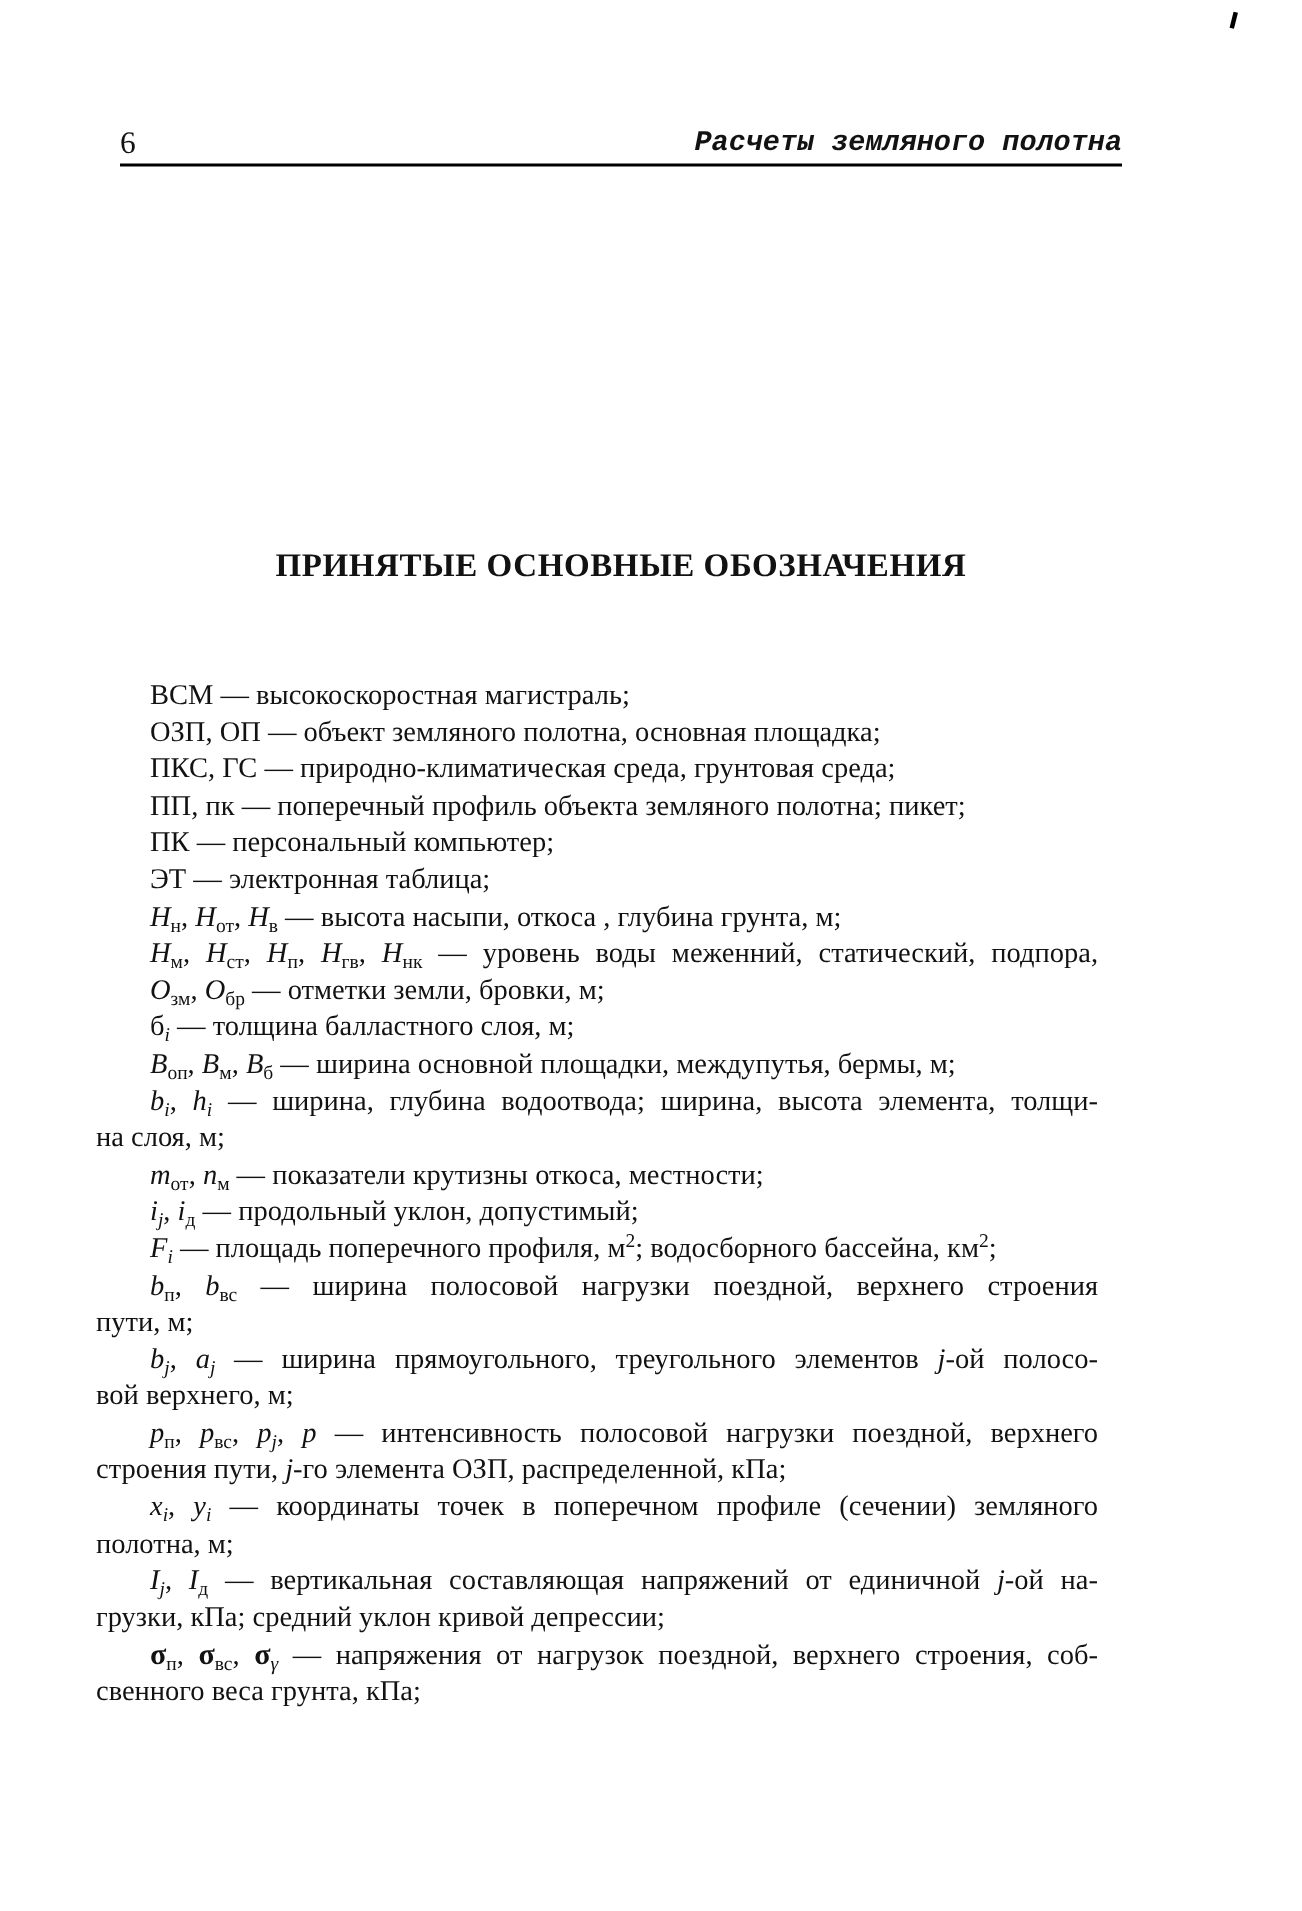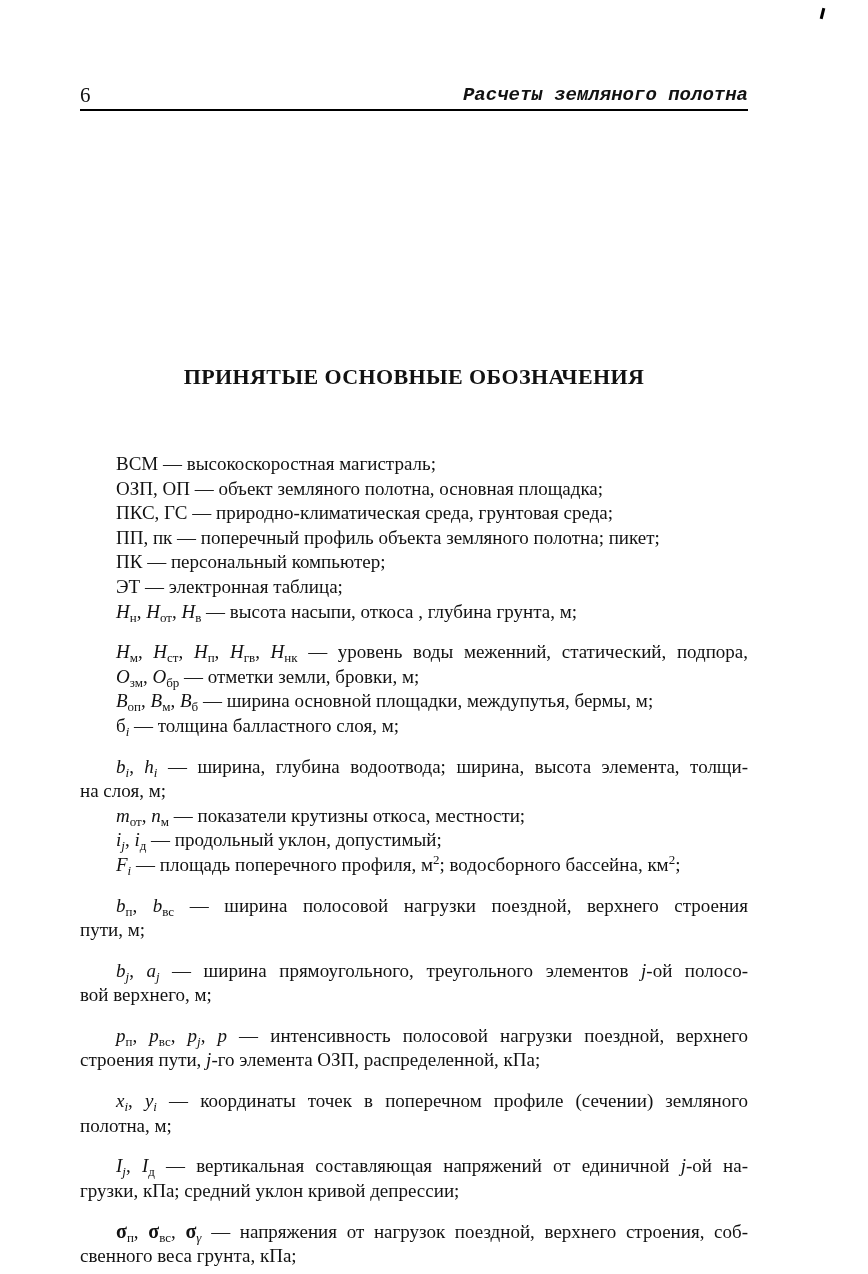--- a/index.html
+++ b/index.html
@@ -49,36 +49,35 @@
     text-align: center;
     font-size: 22px;
     font-weight: bold;
     letter-spacing: 0.4px;
     white-space: nowrap;
   }
 
   
   .content {
     position: absolute;
-    left: 80px; top: 452px;
+    left: 64px; top: 452px;
     width: 668px;
     font-size: 19px;
     line-height: 24.6px;
   }
   .line {
     height: 24.6px;
     overflow: visible;
     white-space: nowrap;
   }
   .line.first { text-indent: 36px; }
   .line.just {
     white-space: normal;
     text-align: justify;
     text-align-last: justify;
-    margin-top: 16px;
   }
   .t { }
   .var { font-style: italic; }
   .sub {
     font-size: 13px;
     font-style: normal;
     position: relative;
     top: 4px;
     letter-spacing: 0;
   }
@@ -105,22 +104,22 @@
 <div class="content">
     <div class="line first"><span class="t">ВСМ — высокоскоростная магистраль;</span></div>
     <div class="line first"><span class="t">ОЗП, ОП — объект земляного полотна, основная площадка;</span></div>
     <div class="line first"><span class="t">ПКС, ГС — природно-климатическая среда, грунтовая среда;</span></div>
     <div class="line first"><span class="t">ПП, пк — поперечный профиль объекта земляного полотна; пикет;</span></div>
     <div class="line first"><span class="t">ПК — персональный компьютер;</span></div>
     <div class="line first"><span class="t">ЭТ — электронная таблица;</span></div>
     <div class="line first"><span class="var">Н</span><span class="sub">н</span><span class="t">, </span><span class="var">Н</span><span class="sub">от</span><span class="t">, </span><span class="var">Н</span><span class="sub">в</span><span class="t"> — высота насыпи, откоса , глубина грунта, м;</span></div>
     <div class="line first just"><span class="var">Н</span><span class="sub">м</span><span class="t">, </span><span class="var">Н</span><span class="sub">ст</span><span class="t">, </span><span class="var">Н</span><span class="sub">п</span><span class="t">, </span><span class="var">Н</span><span class="sub">гв</span><span class="t">, </span><span class="var">Н</span><span class="sub">нк</span><span class="t"> — уровень воды меженний, статический, подпора,</span></div>
     <div class="line first"><span class="var">О</span><span class="sub">зм</span><span class="t">, </span><span class="var">О</span><span class="sub">бр</span><span class="t"> — отметки земли, бровки, м;</span></div>
+    <div class="line first"><span class="t">б</span><span class="sub it">i</span><span class="t"> — толщина балластного слоя, м;</span></div>
     <div class="line first"><span class="var">В</span><span class="sub">оп</span><span class="t">, </span><span class="var">В</span><span class="sub">м</span><span class="t">, </span><span class="var">В</span><span class="sub">б</span><span class="t"> — ширина основной площадки, междупутья, бермы, м;</span></div>
-    <div class="line first"><span class="t">б</span><span class="sub it">i</span><span class="t"> — толщина балластного слоя, м;</span></div>
     <div class="line first just"><span class="var">b</span><span class="sub it">i</span><span class="t">, </span><span class="var">h</span><span class="sub it">i</span><span class="t"> — ширина, глубина водоотвода; ширина, высота элемента, толщи-</span></div>
     <div class="line"><span class="t">на слоя, м;</span></div>
     <div class="line first"><span class="var">m</span><span class="sub">от</span><span class="t">, </span><span class="var">n</span><span class="sub">м</span><span class="t"> — показатели крутизны откоса, местности;</span></div>
     <div class="line first"><span class="var">i</span><span class="sub it">j</span><span class="t">, </span><span class="var">i</span><span class="sub">д</span><span class="t"> — продольный уклон, допустимый;</span></div>
     <div class="line first"><span class="var">F</span><span class="sub it">i</span><span class="t"> — площадь поперечного профиля, м</span><span class="sup">2</span><span class="t">; водосборного бассейна, км</span><span class="sup">2</span><span class="t">;</span></div>
     <div class="line first just"><span class="var">b</span><span class="sub">п</span><span class="t">, </span><span class="var">b</span><span class="sub">вс</span><span class="t"> — ширина полосовой нагрузки поездной, верхнего строения</span></div>
     <div class="line"><span class="t">пути, м;</span></div>
     <div class="line first just"><span class="var">b</span><span class="sub it">j</span><span class="t">, </span><span class="var">a</span><span class="sub it">j</span><span class="t"> — ширина прямоугольного, треугольного элементов </span><span class="var">j</span><span class="t">-ой полосо-</span></div>
     <div class="line"><span class="t">вой верхнего, м;</span></div>
     <div class="line first just"><span class="var">p</span><span class="sub">п</span><span class="t">, </span><span class="var">p</span><span class="sub">вс</span><span class="t">, </span><span class="var">p</span><span class="sub it">j</span><span class="t">, </span><span class="var">p</span><span class="t"> — интенсивность полосовой нагрузки поездной, верхнего</span></div>

